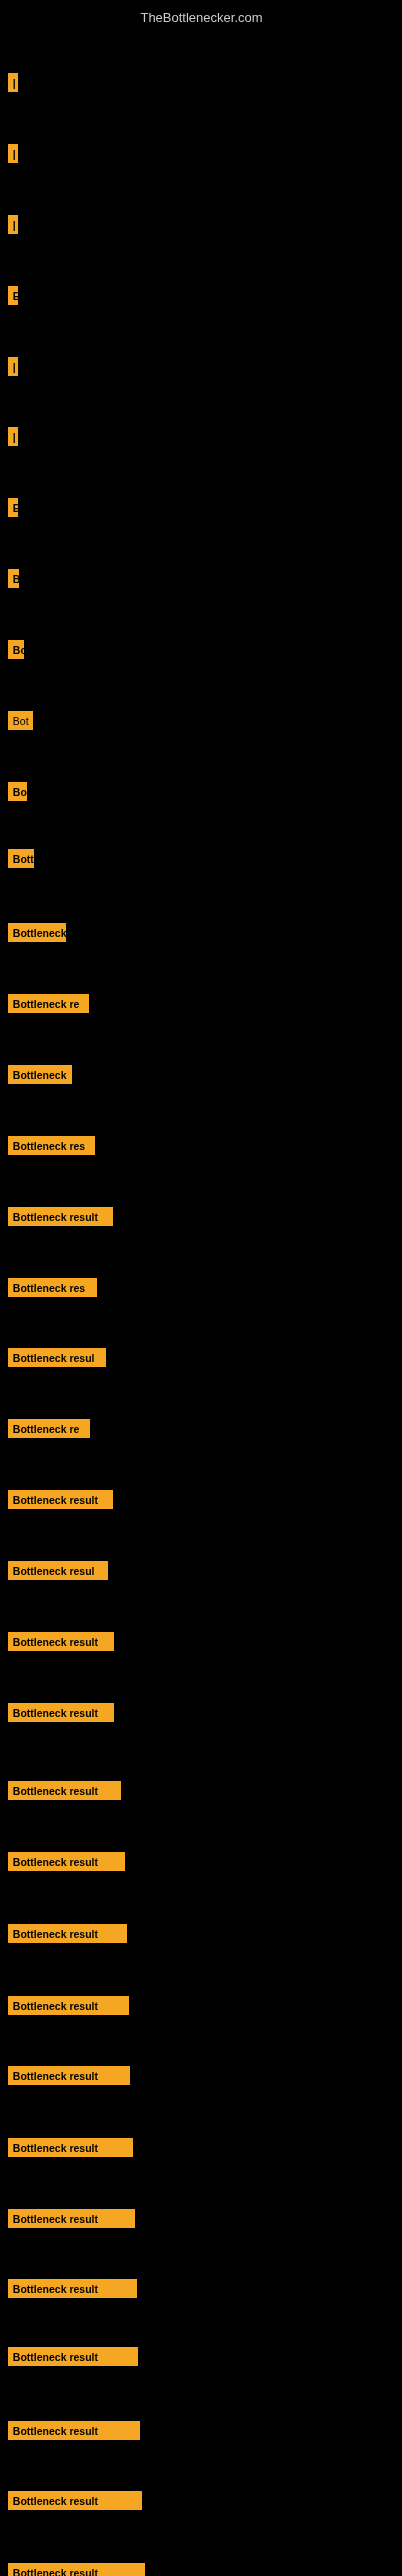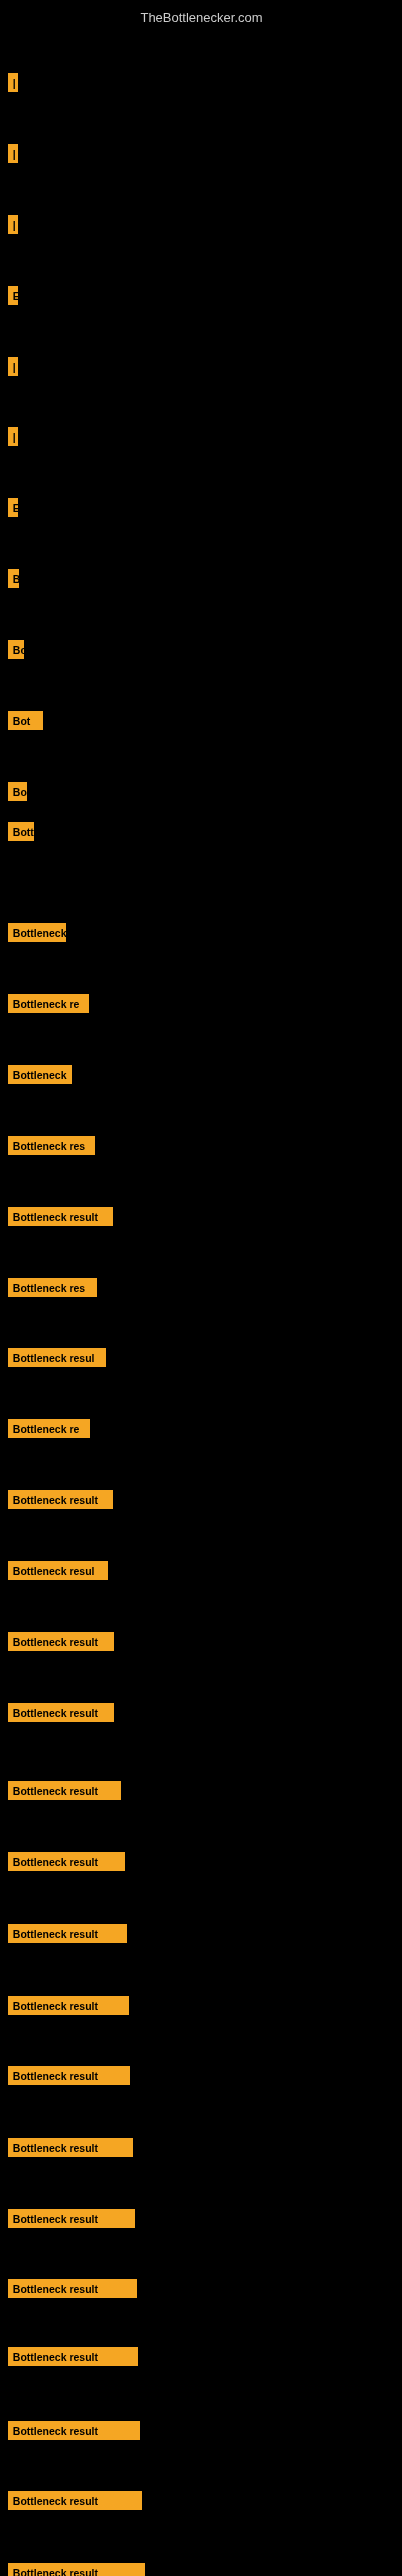--- a/index.html
+++ b/index.html
@@ -58,26 +58,26 @@
     <div style="position: absolute; top: 469px; left: 0px; display: flex; align-items: center; height: 29px; padding-left: 8px;">
       <span style="background-color: rgb(245, 166, 35); color: rgb(0, 0, 0); font-family: Arial, sans-serif; font-size: 10.5px; font-weight: bold; padding: 3.2px 4.8px; display: inline-block; width: 9.7px; overflow: hidden; white-space: nowrap;">E</span>
     </div>
     <div style="position: absolute; top: 540px; left: 0px; display: flex; align-items: center; height: 29px; padding-left: 8px;">
       <span style="background-color: rgb(245, 166, 35); color: rgb(0, 0, 0); font-family: Arial, sans-serif; font-size: 10.5px; font-weight: bold; padding: 3.2px 4.8px; display: inline-block; width: 11.3px; overflow: hidden; white-space: nowrap;">B</span>
     </div>
     <div style="position: absolute; top: 611px; left: 0px; display: flex; align-items: center; height: 29px; padding-left: 8px;">
       <span style="background-color: rgb(245, 166, 35); color: rgb(0, 0, 0); font-family: Arial, sans-serif; font-size: 10.5px; font-weight: bold; padding: 3.2px 4.8px; display: inline-block; width: 16px; overflow: hidden; white-space: nowrap;">Bo</span>
     </div>
     <div style="position: absolute; top: 682px; left: 0px; display: flex; align-items: center; height: 29px; padding-left: 8px;">
-      <span style="background-color: rgb(245, 166, 35); color: rgb(0, 0, 0); font-family: Arial, sans-serif; font-size: 10.5px; font-weight: bold; padding: 3.2px 4.8px; display: inline-block; width: 35px; overflow: hidden; white-space: nowrap;">Bot</span>
+      <span style="background-color: rgb(245, 166, 35); color: rgb(0, 0, 0); font-family: Arial, sans-serif; font-size: 10.5px; font-weight: normal; padding: 3.2px 4.8px; display: inline-block; width: 25px; overflow: hidden; white-space: nowrap;">Bot</span>
     </div>
     <div style="position: absolute; top: 753px; left: 0px; display: flex; align-items: center; height: 29px; padding-left: 8px;">
       <span style="background-color: rgb(245, 166, 35); color: rgb(0, 0, 0); font-family: Arial, sans-serif; font-size: 10.5px; font-weight: bold; padding: 3.2px 4.8px; display: inline-block; width: 19.3px; overflow: hidden; white-space: nowrap;">Bo</span>
     </div>
-    <div style="position: absolute; top: 793px; left: 0px; display: flex; align-items: center; height: 29px; padding-left: 8px;">
+    <div style="position: absolute; top: 820px; left: 0px; display: flex; align-items: center; height: 29px; padding-left: 8px;">
       <span style="background-color: rgb(245, 166, 35); color: rgb(0, 0, 0); font-family: Arial, sans-serif; font-size: 10.5px; font-weight: bold; padding: 3.2px 4.8px; display: inline-block; width: 26px; overflow: hidden; white-space: nowrap;">Bott</span>
     </div>
     <div style="position: absolute; top: 894px; left: 0px; display: flex; align-items: center; height: 29px; padding-left: 8px;">
       <span style="background-color: rgb(245, 166, 35); color: rgb(0, 0, 0); font-family: Arial, sans-serif; font-size: 10.5px; font-weight: bold; padding: 3.2px 4.8px; display: inline-block; width: 58px; overflow: hidden; white-space: nowrap;">Bottleneck</span>
     </div>
     <div style="position: absolute; top: 965px; left: 0px; display: flex; align-items: center; height: 29px; padding-left: 8px;">
       <span style="background-color: rgb(245, 166, 35); color: rgb(0, 0, 0); font-family: Arial, sans-serif; font-size: 10.5px; font-weight: bold; padding: 3.2px 4.8px; display: inline-block; width: 81px; overflow: hidden; white-space: nowrap;">Bottleneck re</span>
     </div>
     <div style="position: absolute; top: 1036px; left: 0px; display: flex; align-items: center; height: 29px; padding-left: 8px;">
       <span style="background-color: rgb(245, 166, 35); color: rgb(0, 0, 0); font-family: Arial, sans-serif; font-size: 10.5px; font-weight: bold; padding: 3.2px 4.8px; display: inline-block; width: 64px; overflow: hidden; white-space: nowrap;">Bottleneck</span>

